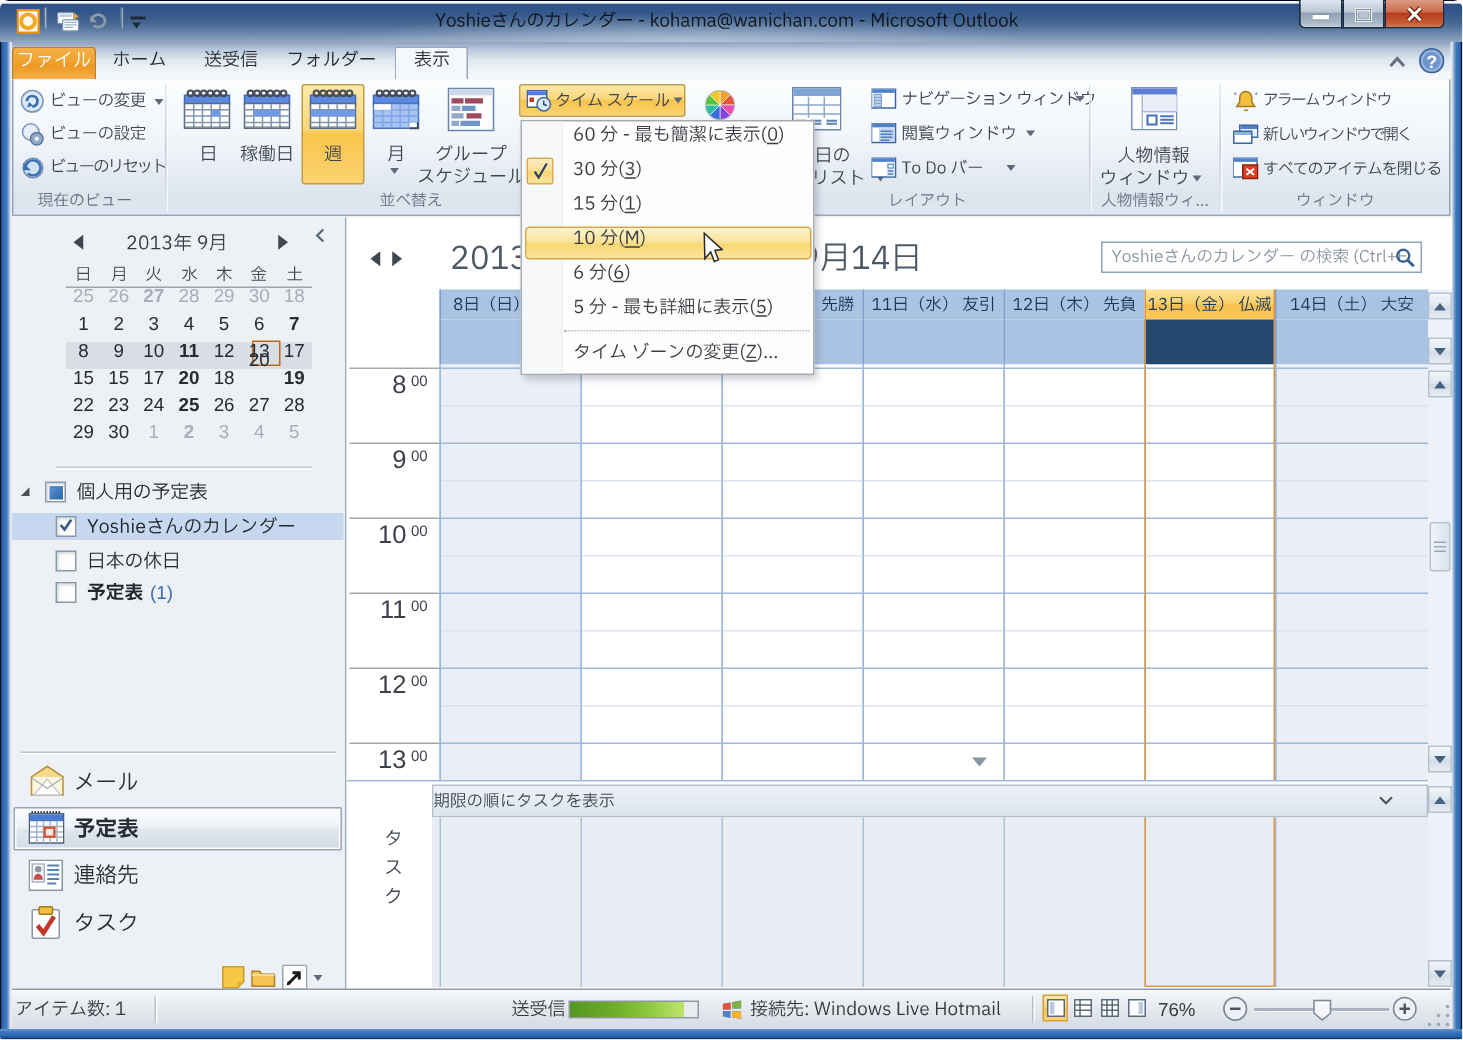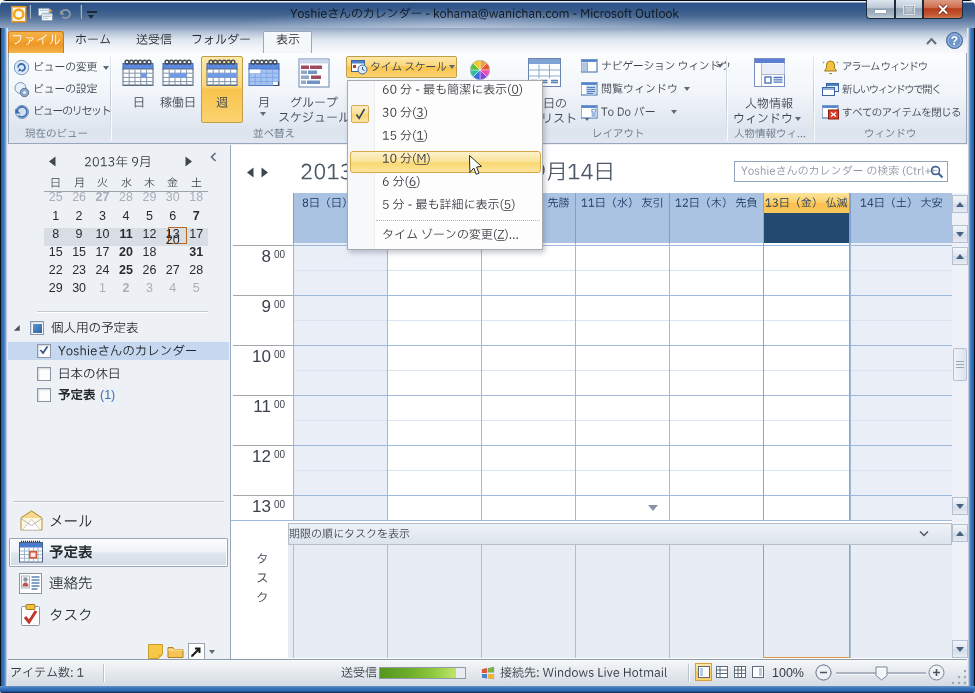--- a/index.html
+++ b/index.html
@@ -506,21 +506,21 @@
 <div class="mc-num mc-b" style="left:114px;top:226.5px">11</div>
 <div class="mc-num" style="left:137.4px;top:226.5px">12</div>
 <div class="mc-num" style="left:160.8px;top:226.5px">13</div>
 <div class="mc-num" style="left:184.2px;top:226.5px">17</div>
 <div class="mc-num" style="left:43.7px;top:244.5px">15</div>
 <div class="mc-num" style="left:67.1px;top:244.5px">15</div>
 <div class="mc-num" style="left:90.5px;top:244.5px">17</div>
 <div class="mc-num mc-b" style="left:114px;top:244.5px">20</div>
 <div class="mc-num" style="left:137.4px;top:244.5px">18</div>
 <div class="mc-num" style="left:160.8px;top:233px">20</div>
-<div class="mc-num mc-b" style="left:184.2px;top:244.5px">31</div>
+<div class="mc-num mc-b" style="left:184.2px;top:244.5px">19</div>
 <div class="mc-num" style="left:43.7px;top:262.5px">22</div>
 <div class="mc-num" style="left:67.1px;top:262.5px">23</div>
 <div class="mc-num" style="left:90.5px;top:262.5px">24</div>
 <div class="mc-num mc-b" style="left:114px;top:262.5px">25</div>
 <div class="mc-num" style="left:137.4px;top:262.5px">26</div>
 <div class="mc-num" style="left:160.8px;top:262.5px">27</div>
 <div class="mc-num" style="left:184.2px;top:262.5px">28</div>
 <div class="mc-num" style="left:43.7px;top:280.5px">29</div>
 <div class="mc-num" style="left:67.1px;top:280.5px">30</div>
 <div class="mc-num mc-gray" style="left:90.5px;top:280.5px">1</div>
@@ -887,21 +887,21 @@
       <path d="M0.5 4h11M0.5 7.5h11M4 0.5v11" stroke="#5a6a7a"></path>
     </svg>
 <svg class="ab" style="left:734px;top:666px" width="12" height="12" viewBox="0 0 12 12">
       <rect x="0.5" y="0.5" width="11" height="11" fill="#fff" stroke="#5a6a7a"></rect>
       <path d="M0.5 4h11M0.5 7.5h11M4 0.5v11M7.5 0.5v11" stroke="#5a6a7a"></path>
     </svg>
 <svg class="ab" style="left:752px;top:666px" width="12" height="12" viewBox="0 0 12 12">
       <rect x="0.5" y="0.5" width="11" height="11" fill="#fff" stroke="#5a6a7a"></rect>
       <rect x="7" y="2" width="3" height="8" fill="#b8cbe0"></rect>
     </svg>
-<div class="ab" style="left:772px;top:665px;height:16px;display:flex;align-items:center;font-size:12.5px;color:#343a42">100%</div>
+<div class="ab" style="left:772px;top:665px;height:16px;display:flex;align-items:center;font-size:12.5px;color:#343a42">76%</div>
 <svg class="ab" style="left:815px;top:664px" width="17" height="17" viewBox="0 0 17 17">
       <circle cx="8.5" cy="8.5" r="7.5" fill="linear-gradient(#fff,#dfe5ec)" stroke="#7a8795"></circle>
       <circle cx="8.5" cy="8.5" r="7.5" fill="#eef1f5" stroke="#7a8795"></circle>
       <path d="M5 8.5h7" stroke="#4a5560" stroke-width="1.6"></path>
     </svg>
 <div class="ab" style="left:836px;top:671.5px;width:90px;height:2px;background:#aab4c0;border-bottom:1px solid #f4f6f8"></div>
 <svg class="ab" style="left:875px;top:666px" width="13" height="15" viewBox="0 0 13 15">
       <path d="M1 1h11v8.5L6.5 14 1 9.5z" fill="#f4f6f9" stroke="#7a8795"></path>
       <path d="M2.5 2.5h8" stroke="#fff"></path>
     </svg>

